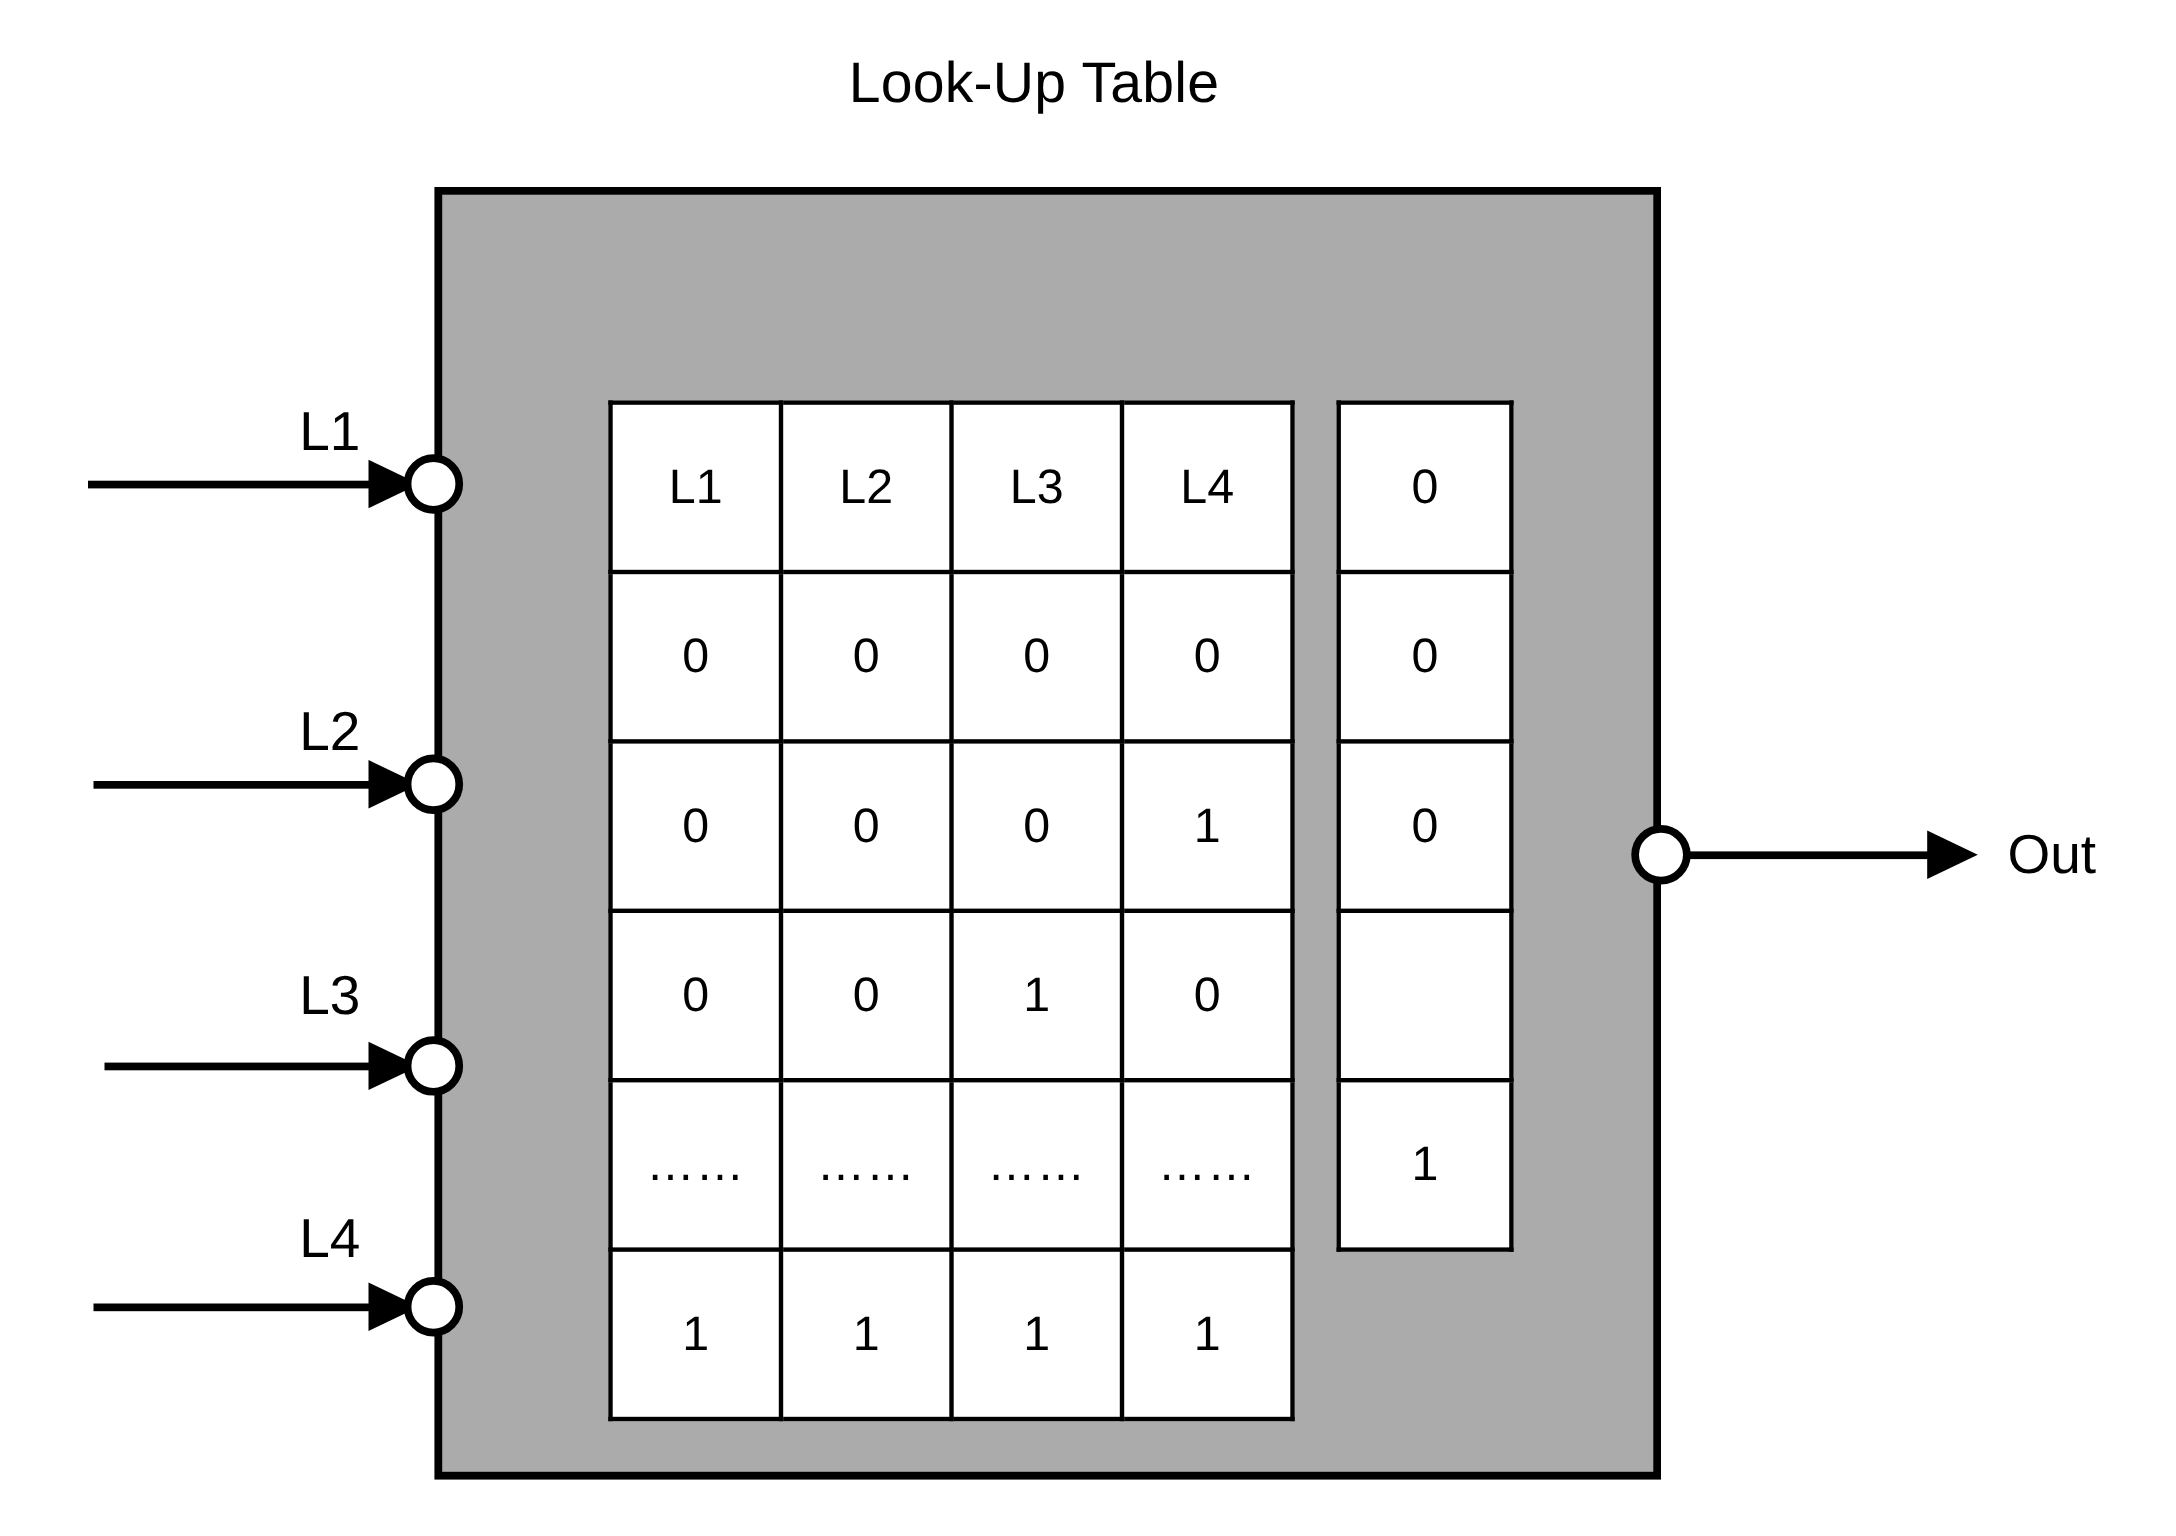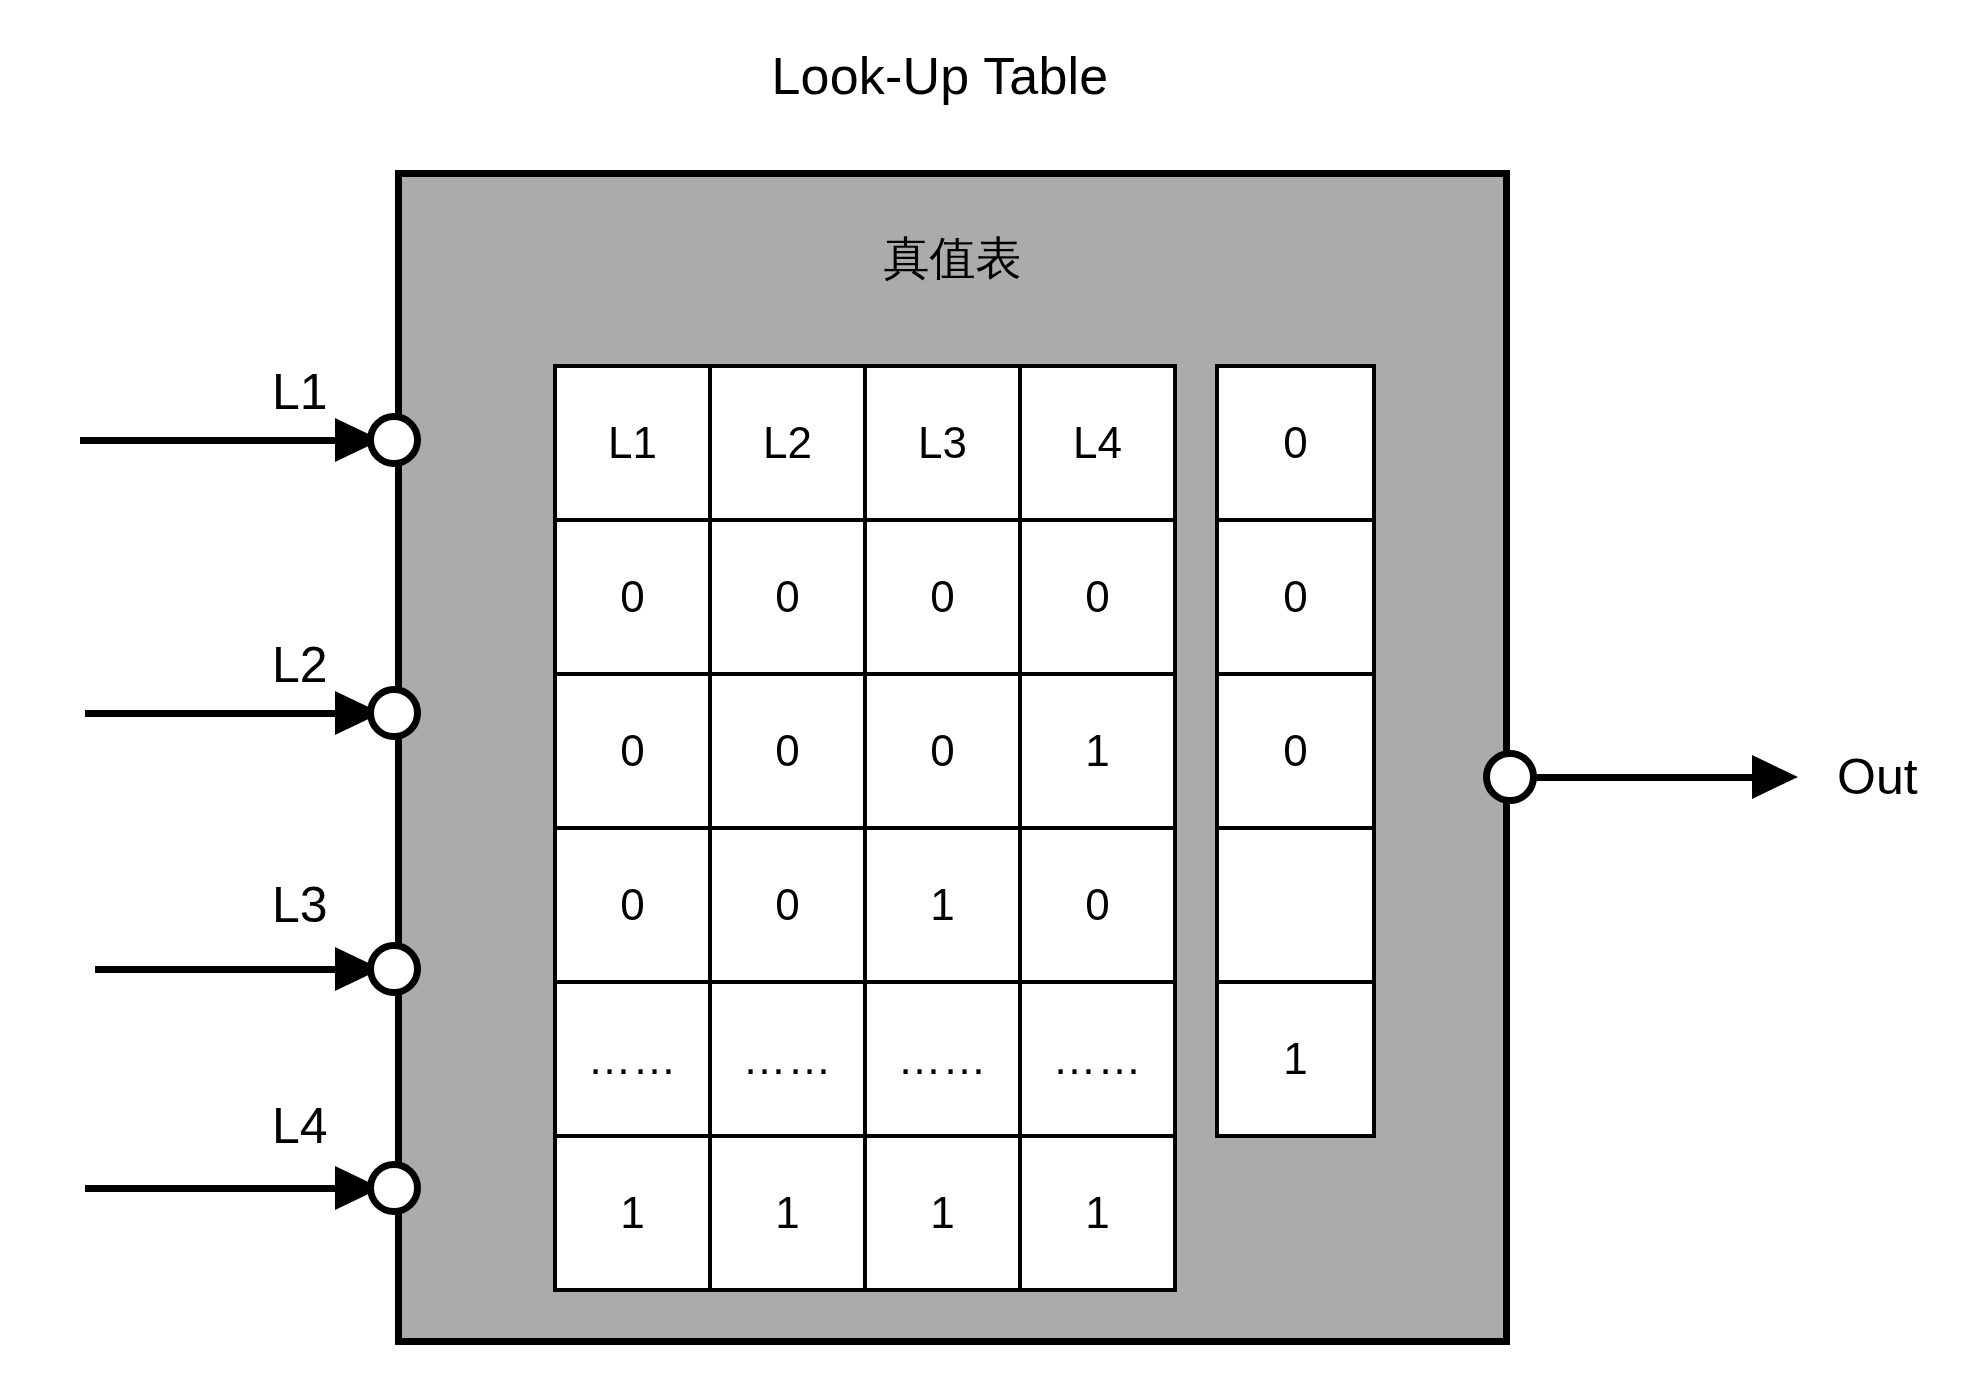--- a/index.html
+++ b/index.html
@@ -137,21 +137,20 @@
   }
 </style>
 </head>
 <body>
 
 <div id="stage">
 
   <div id="title">Look-Up Table</div>
 
   <div id="lut-box"></div>
-  <div id="lut-subtitle">真值表</div>
 
   <div class="wire" style="left:80px; top:437px; width:300px;"></div>
   <div class="arrowhead" style="left:335px; top:418px;"></div>
   <div class="port" style="left:367px; top:413px;"></div>
   <div class="sig-label" style="left:272px; top:367px;">L1</div>
 
   <div class="wire" style="left:85px; top:710px; width:295px;"></div>
   <div class="arrowhead" style="left:335px; top:691px;"></div>
   <div class="port" style="left:367px; top:686px;"></div>
   <div class="sig-label" style="left:272px; top:640px;">L2</div>
@@ -162,21 +161,21 @@
   <div class="sig-label" style="left:272px; top:880px;">L3</div>
 
   <div class="wire" style="left:85px; top:1185px; width:295px;"></div>
   <div class="arrowhead" style="left:335px; top:1166px;"></div>
   <div class="port" style="left:367px; top:1161px;"></div>
   <div class="sig-label" style="left:272px; top:1101px;">L4</div>
 
   <div class="port" style="left:1483px; top:750px;"></div>
   <div class="wire" style="left:1530px; top:774px; width:250px;"></div>
   <div class="arrowhead" style="left:1752px; top:755px;"></div>
-  <div id="out-label" style="left:1825px; top:752px;margin-left:12px;">Out</div>
+  <div id="out-label" style="left:1825px; top:752px;">Out</div>
 
   <table class="tbl" id="tbl-inputs">
     <tbody>
       <tr>
         <td>L1</td>
         <td>L2</td>
         <td>L3</td>
         <td>L4</td>
       </tr>
       <tr>

